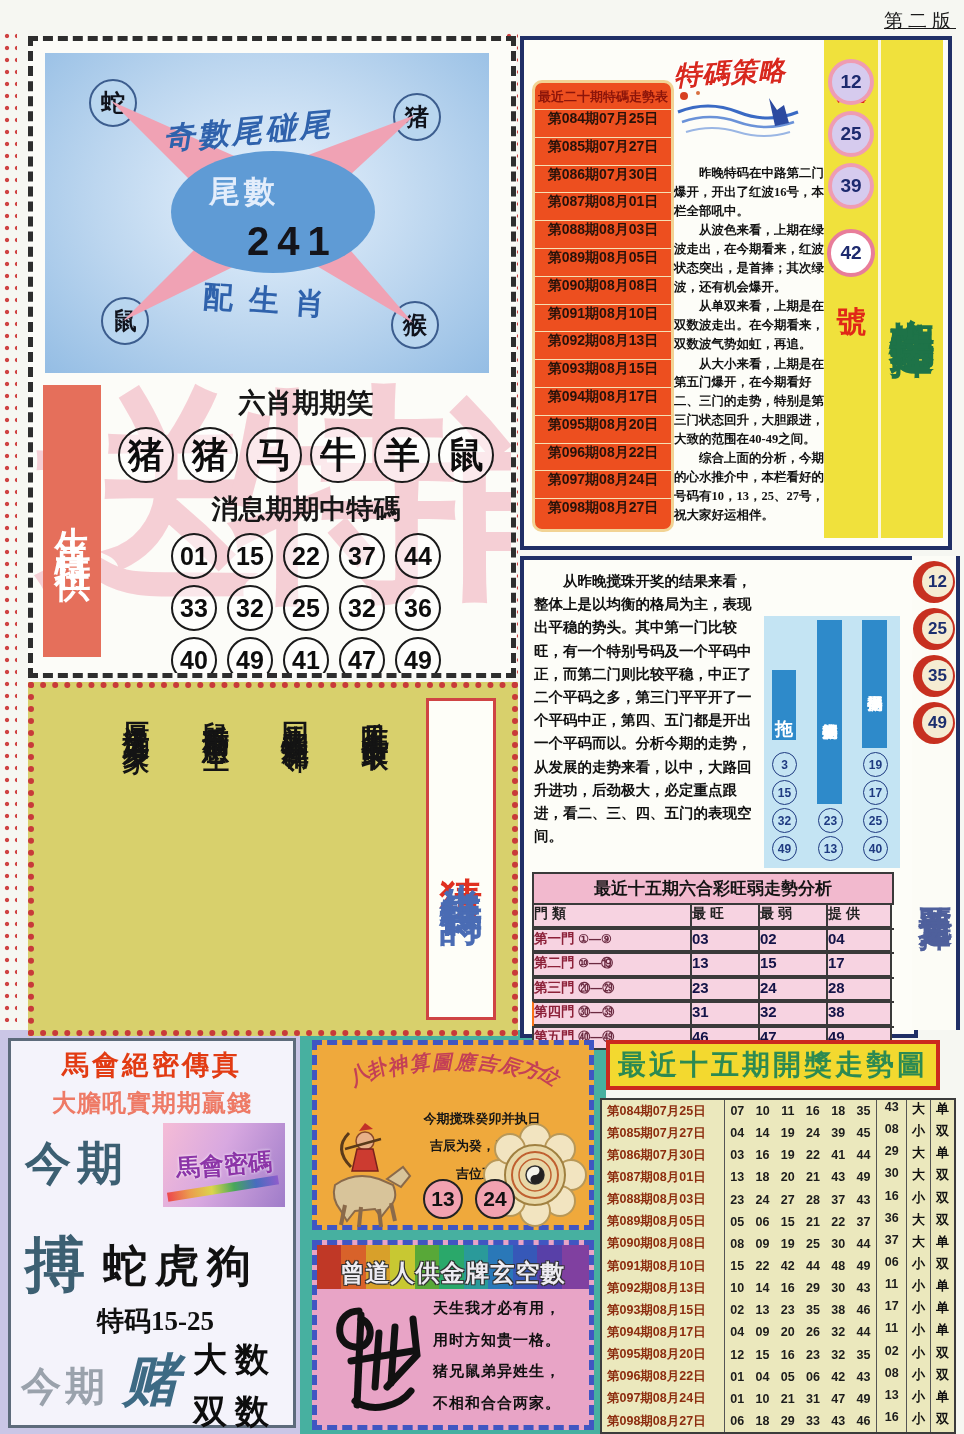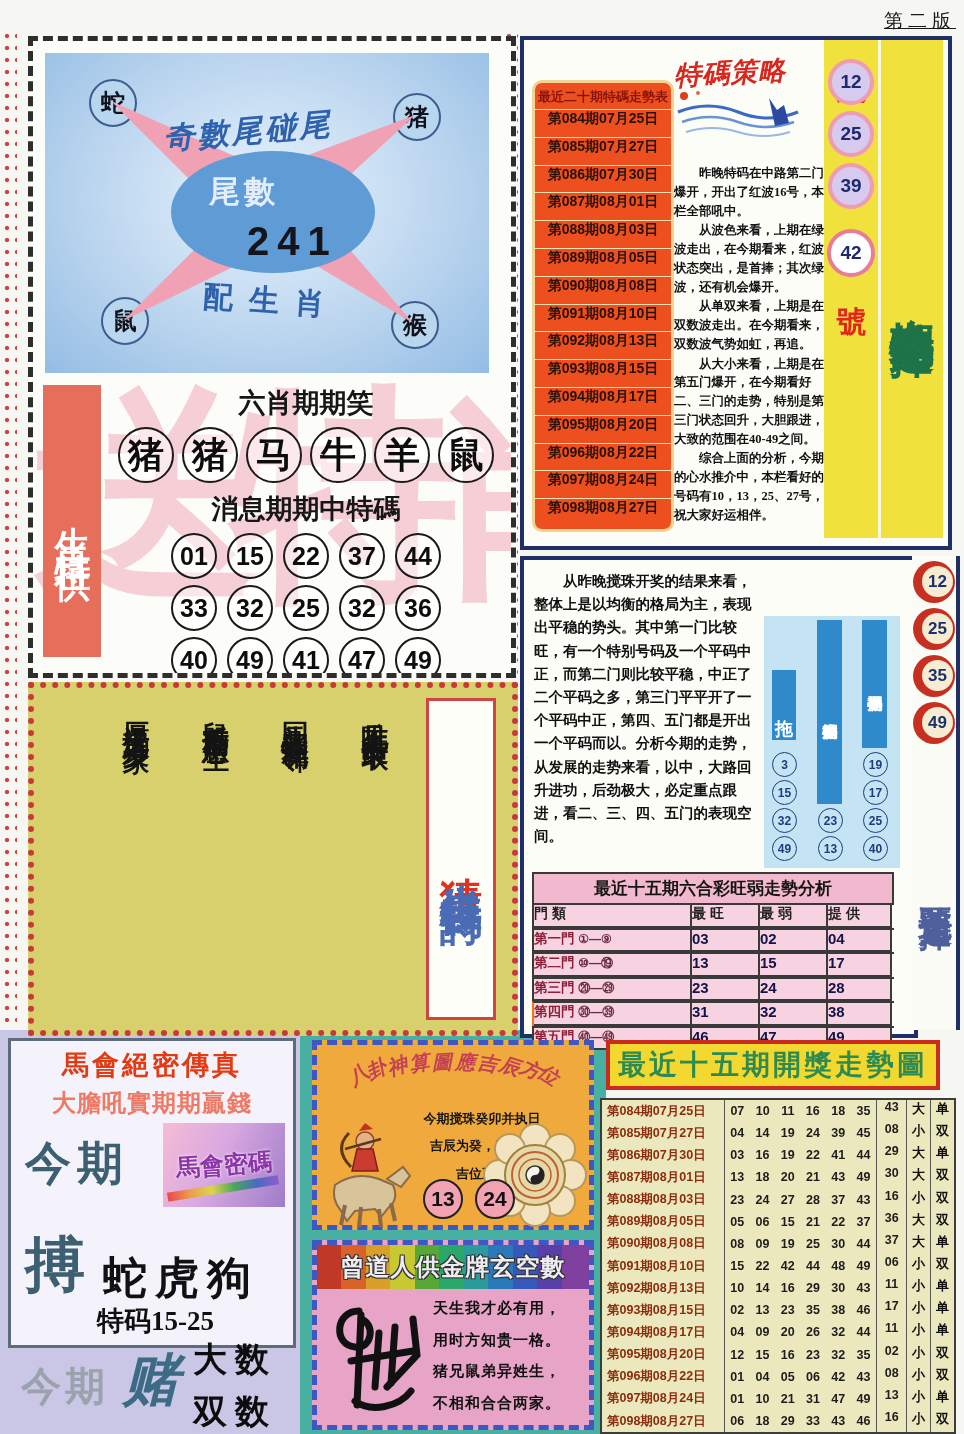--- a/index.html
+++ b/index.html
@@ -107,32 +107,32 @@
   
   #sideStrip{left:912px;top:556px;width:44px;height:474px;background:#fcfcf6;border-right:4px solid #202f66;}
   .rball{position:relative;width:42px;height:42px;margin:5px auto 0;}
   .rball .outer{position:absolute;left:0;top:0;width:42px;height:42px;border-radius:50%;background:#c73020;}
   .rball .inner{position:absolute;left:9px;top:5px;width:31px;height:31px;border-radius:50%;background:#f5ecd2;
     color:#1c2f6e;font:700 17px "Liberation Sans",sans-serif;display:flex;align-items:center;justify-content:center;}
   #sideText{margin:8px auto 0;display:block;text-align:center;color:#4f609c;font:800 34px "Liberation Serif",serif;
     letter-spacing:2px;height:266px;}
 
   
-  #faxPanel{left:8px;top:1038px;width:288px;height:310px;background:#f4f3fb;border:3px solid #5d6b7b;box-sizing:border-box;}
+  #faxPanel{left:8px;top:1038px;width:288px;height:390px;background:#f4f3fb;border:3px solid #5d6b7b;box-sizing:border-box;}
   #faxT1{margin-top:6px;text-align:center;font:800 27px "Liberation Serif",serif;color:#e23b13;letter-spacing:3px;}
   #faxT2{text-align:center;font:800 24px "Liberation Serif",serif;color:#ee7a66;letter-spacing:1px;margin-top:4px;}
   #faxJinqi{position:absolute;left:14px;top:92px;font:800 46px "Liberation Serif",serif;color:#3c5f72;letter-spacing:6px;}
   #stamp{position:absolute;left:152px;top:82px;width:122px;height:84px;
     background:linear-gradient(115deg,#f5bcd6 0%,#d8a8e0 45%,#9f7cc9 100%);overflow:hidden;}
   #stampText{position:absolute;left:2px;top:26px;width:118px;text-align:center;transform:rotate(-4deg);
     font:800 24px "Liberation Serif",serif;color:#8c35a8;text-shadow:0 0 3px #fff;}
   #stampRainbow{position:absolute;left:4px;bottom:14px;width:112px;height:9px;opacity:.85;transform:rotate(-9deg);
     background:linear-gradient(90deg,#e33,#e93,#dd3,#3a4,#36b,#85c);}
   #faxBo{position:absolute;left:14px;top:184px;font:800 60px "Liberation Serif",serif;color:#3c5f72;}
-  #faxAnimals{position:absolute;left:92px;top:208px;font:800 44px "Liberation Serif",serif;color:#111;letter-spacing:8px;}
+  #faxAnimals{position:absolute;left:92px;top:196px;font:800 44px "Liberation Serif",serif;color:#111;letter-spacing:8px;}
   #faxSpecial{position:absolute;left:86px;top:262px;font:700 27px "Liberation Serif",serif;color:#101010;}
   #faxJinqi2{position:absolute;left:10px;top:318px;font:700 40px "Liberation Serif",serif;color:#9aa2ac;letter-spacing:4px;}
   #faxDu{position:absolute;left:112px;top:302px;font:italic 800 56px "Liberation Serif",serif;color:#3d6a84;}
   #faxBig{position:absolute;left:182px;top:296px;font:800 34px "Liberation Serif",serif;color:#0d0d0d;letter-spacing:8px;}
   #faxEven{position:absolute;left:182px;top:348px;font:800 34px "Liberation Serif",serif;color:#0d0d0d;letter-spacing:8px;}
 
   
   #baguaPanel{left:312px;top:1040px;width:282px;height:190px;background:#efa93c;border:5px dashed #4056c2;box-sizing:border-box;}
   #baguaArc{position:absolute;left:0;top:4px;width:100%;display:flex;justify-content:center;gap:3px;}
   #baguaArc span{font:italic 800 20px "Liberation Serif",serif;color:#c44056;display:inline-block;}
@@ -149,21 +149,21 @@
   #baguaLines{position:absolute;left:70px;top:52px;width:190px;text-align:center;
     font:700 13px "Liberation Serif",serif;color:#151515;line-height:2.1;margin-top:8px;}
   #baguaBalls{position:absolute;left:106px;top:134px;display:flex;gap:12px;}
   .pball{width:36px;height:36px;border-radius:50%;background:#f2a2b0;border:2px solid #222;
     color:#111;font:800 21px "Liberation Sans",sans-serif;}
   #horseSvg{position:absolute;left:4px;top:62px;}
   #wheelSvg{position:absolute;right:2px;top:76px;}
 
   
   #xkPanel{left:312px;top:1240px;width:282px;height:190px;border:5px dashed #4056c2;background:#e8a4c6;box-sizing:border-box;}
-  #xkHeader{height:44px;display:flex;align-items:center;justify-content:center;
+  #xkHeader{height:44px;display:flex;align-items:flex-end;justify-content:center;
     background:linear-gradient(90deg,#c03826 0 9%,#d8622a 9% 18%,#d8a02a 18% 27%,#c8c832 27% 36%,#58a838 36% 45%,#2aa86a 45% 54%,#2a9a9a 54% 63%,#2a78b8 63% 72%,#3658b8 72% 81%,#5840a8 81% 90%,#8040a0 90% 100%);}
   #xkHeader span{font:800 24px "Liberation Serif",serif;color:#eeecf2;letter-spacing:1px;
     text-shadow:1px 1px 0 #333,-1px -1px 0 #333,1px -1px 0 #333,-1px 1px 0 #333;}
   #xkBody{position:relative;height:136px;}
   #xkScribble{position:absolute;left:4px;top:4px;}
   #xkPoem{position:absolute;left:116px;top:4px;font:700 15px "Liberation Serif",serif;color:#101010;
     line-height:2.1;letter-spacing:1px;}
 
   
   #resHeader{left:606px;top:1040px;width:334px;height:50px;background:#f3d92f;border:4px solid #cb2a1e;box-sizing:border-box;}

